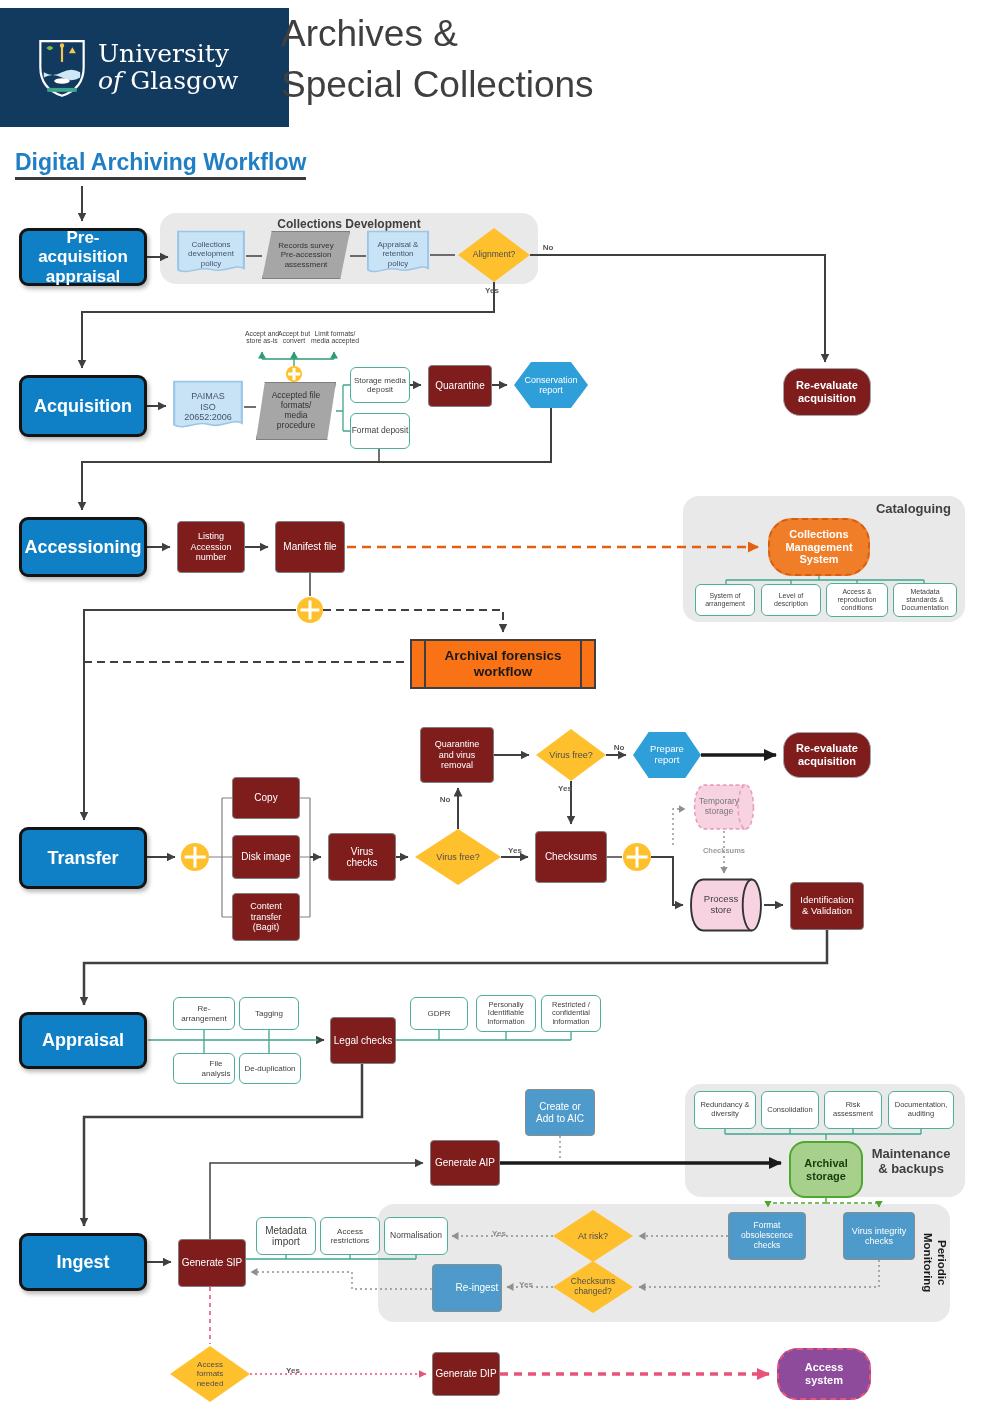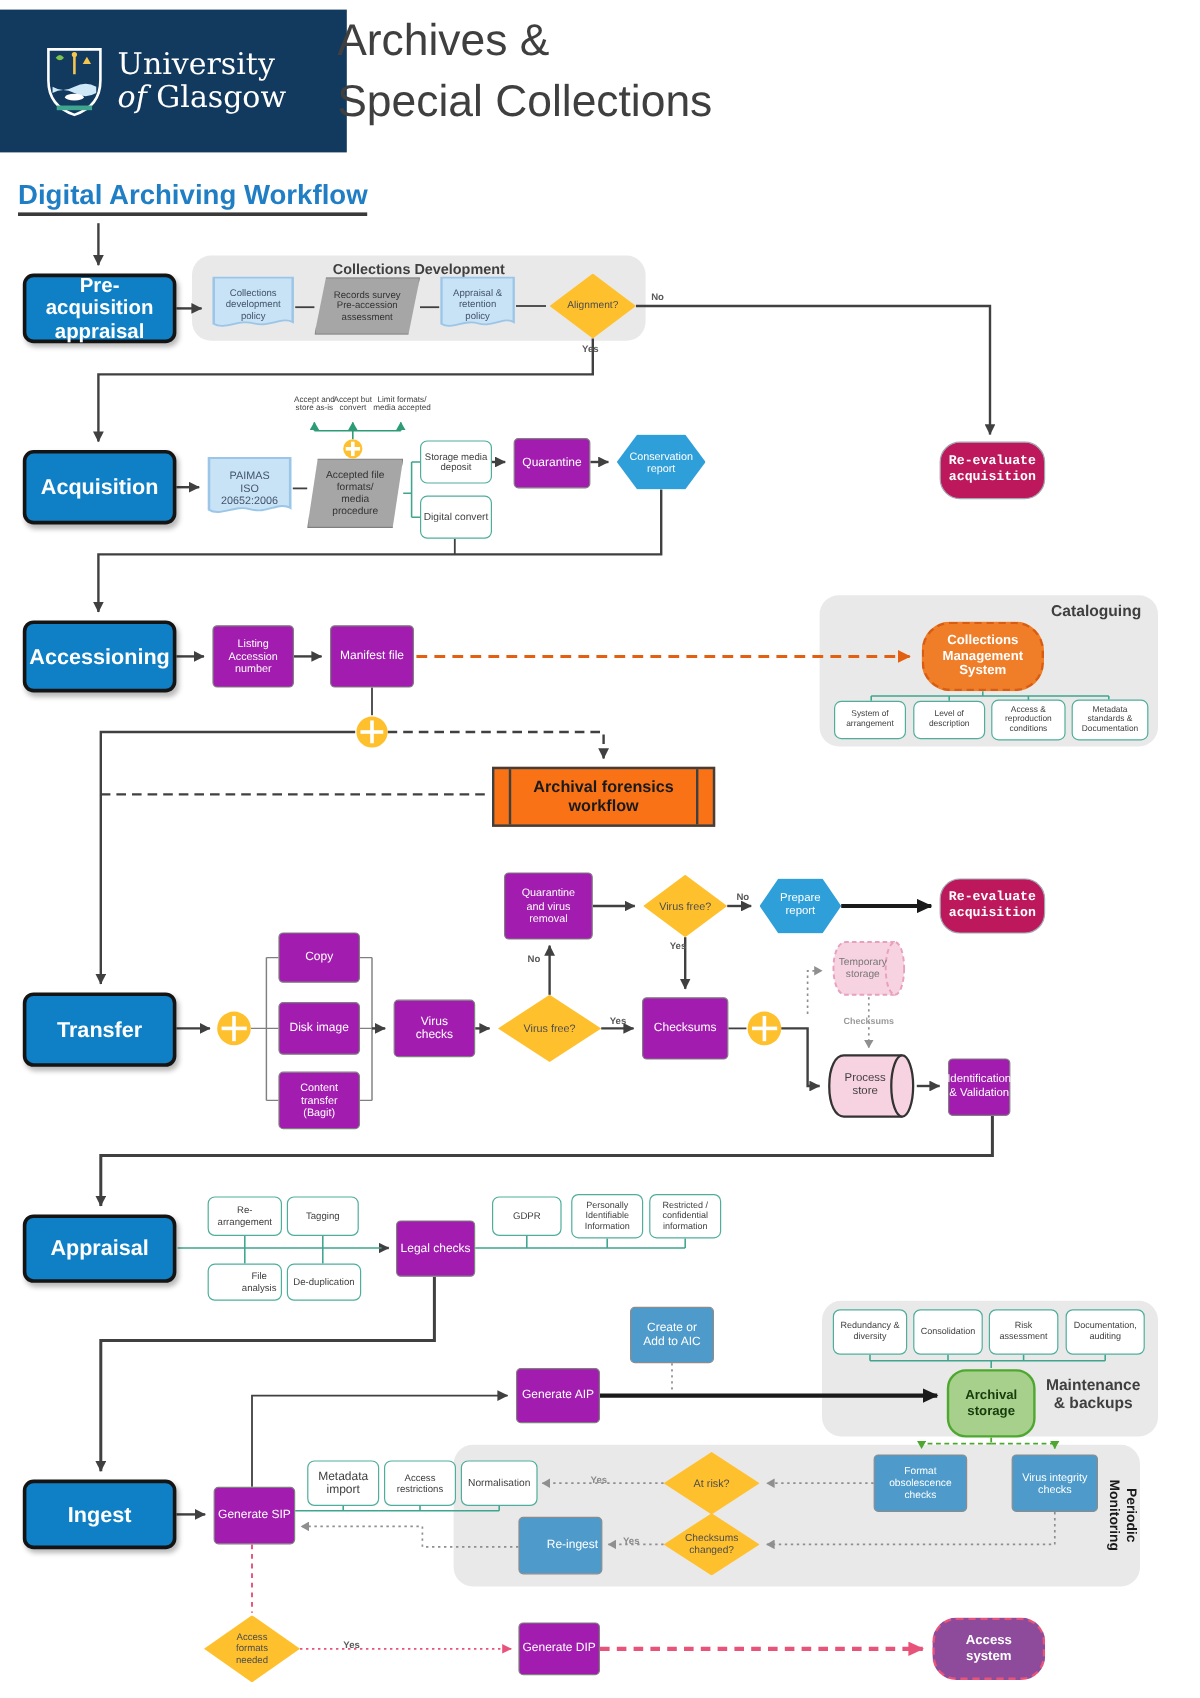--- a/index.html
+++ b/index.html
@@ -4,26 +4,26 @@
 <style>
   html,body{margin:0;padding:0;background:#fff;}
   #canvas{position:relative;width:1000px;height:1415px;background:#fff;overflow:hidden;
           font-family:"Liberation Sans",sans-serif;}
   .node{position:absolute;box-sizing:border-box;display:flex;align-items:center;justify-content:center;
         text-align:center;line-height:1.15;}
   .lbl{white-space:pre-line;position:relative;z-index:2;}
   
   .phase{background:#1080C6;border:3px solid #141414;border-radius:9px;color:#fff;font-weight:bold;
          box-shadow:2px 3px 4px rgba(0,0,0,.28);}
-  .proc{background:#a21caf;border:1.5px solid #7F7F7F;border-radius:4px;color:#fff;}
+  .proc{background:#7f1d1d;border:1.5px solid #7F7F7F;border-radius:4px;color:#fff;}
   .procmid{background:#4E9BCB;border:1.5px solid #8C8C8C;border-radius:4px;color:#fff;}
   .note{background:#fff;border:1.5px solid #4FAE9B;border-radius:6px;color:#3F3F3F;}
   .diamond{background:#FFC02E;clip-path:polygon(50% 0,100% 50%,50% 100%,0 50%);color:#4D4D4D;}
   .hex{background:#2F9FD9;clip-path:polygon(23% 0,77% 0,100% 50%,77% 100%,23% 100%,0 50%);color:#fff;}
-  .pillred{background:#be185d;border:1.5px solid #9FA8B0;border-radius:17px;color:#fff;font-weight:bold;font-family:Liberation Mono, monospace;}
+  .pillred{background:#7f1d1d;border:1.5px solid #9FA8B0;border-radius:17px;color:#fff;font-weight:bold;}
   .pillpurple{background:#8E4B9C;border:2px dashed #E8537A;border-radius:20px;color:#fff;font-weight:bold;}
   .cms{background:#F07D28;border:2.5px dashed #D85C12;border-radius:24px;color:#fff;font-weight:bold;}
   .storegreen{background:#A8D08D;border:2.5px solid #4EA72E;border-radius:16px;color:#173B0B;font-weight:bold;}
   .para{background:#A6A6A6;border:1px solid #7F7F7F;color:#333;clip-path:polygon(11% 0,100% 0,89% 100%,0 100%);}
   .container{position:absolute;background:#E9E9E9;border-radius:16px;}
   .ctitle{position:absolute;font-weight:bold;color:#3F3F3F;white-space:pre-line;}
   .forensics{background:#f97316;border:2px solid #3F3F3F;color:#1A1A1A;font-weight:bold;}
   .forensics::before,.forensics::after{content:"";position:absolute;top:0;bottom:0;width:2px;background:#3F3F3F;}
   .forensics::before{left:12px;} .forensics::after{right:12px;}
   .junction{position:absolute;background:#FFC02E;border-radius:50%;}
@@ -270,21 +270,21 @@
   <div class="edge-label" style="left:272px;top:330px;width:44px;color:#3F3F3F;font-size:6.8px;font-weight:normal;">Accept but
 convert</div>
   <div class="edge-label" style="left:306px;top:330px;width:58px;color:#3F3F3F;font-size:6.8px;font-weight:normal;">Limit formats/
 media accepted</div>
   <div class="junction" style="left:286px;top:366px;width:16px;height:16px;"></div>
   <div class="node note" style="left:350px;top:367px;width:60px;height:36px;font-size:8px;">
       <span class="lbl">Storage media
 deposit</span>
     </div>
   <div class="node note" style="left:350px;top:413px;width:60px;height:36px;font-size:8.5px;">
-      <span class="lbl">Digital convert</span>
+      <span class="lbl">Format deposit</span>
     </div>
   <div class="node proc" style="left:428px;top:365px;width:64px;height:42px;font-size:10px;">
       <span class="lbl">Quarantine</span>
     </div>
   <div class="node hex" style="left:514px;top:362px;width:74px;height:46px;font-size:9px;">
       <span class="lbl">Conservation
 report</span>
     </div>
 
   <div class="node proc" style="left:177px;top:521px;width:68px;height:52px;font-size:9px;">
@@ -376,21 +376,21 @@
   </div>
   <div class="edge-label" style="left:700px;top:846px;width:48px;color:#9A9A9A;font-size:7.5px;">Checksums</div>
   <div class="node" style="left:688px;top:878px;width:76px;height:54px;font-size:9.5px;color:#3F3F3F;">
     <svg class="cylsvg" viewBox="0 0 100 70" preserveAspectRatio="none">
       <path d="M84,2 H20 C11,2 4,14 4,35 C4,56 11,68 20,68 H84" fill="#F7D2E0" stroke="#333" stroke-width="2.5"></path>
       <ellipse cx="84" cy="35" rx="12" ry="33" fill="#F7D2E0" stroke="#333" stroke-width="2.5"></ellipse>
     </svg>
     <span class="lbl" style="padding-right:10px;">Process
 store</span>
   </div>
-  <div class="node proc" style="left:790px;top:882px;width:52px;height:48px;font-size:9.5px;">
+  <div class="node proc" style="left:790px;top:882px;width:74px;height:48px;font-size:9.5px;">
       <span class="lbl">Identification
 &amp; Validation</span>
     </div>
 
   <div class="node note" style="left:173px;top:997px;width:62px;height:33px;font-size:8px;">
       <span class="lbl">Re-
 arrangement</span>
     </div>
   <div class="node note" style="left:239px;top:997px;width:60px;height:33px;font-size:8px;">
       <span class="lbl">Tagging</span>

